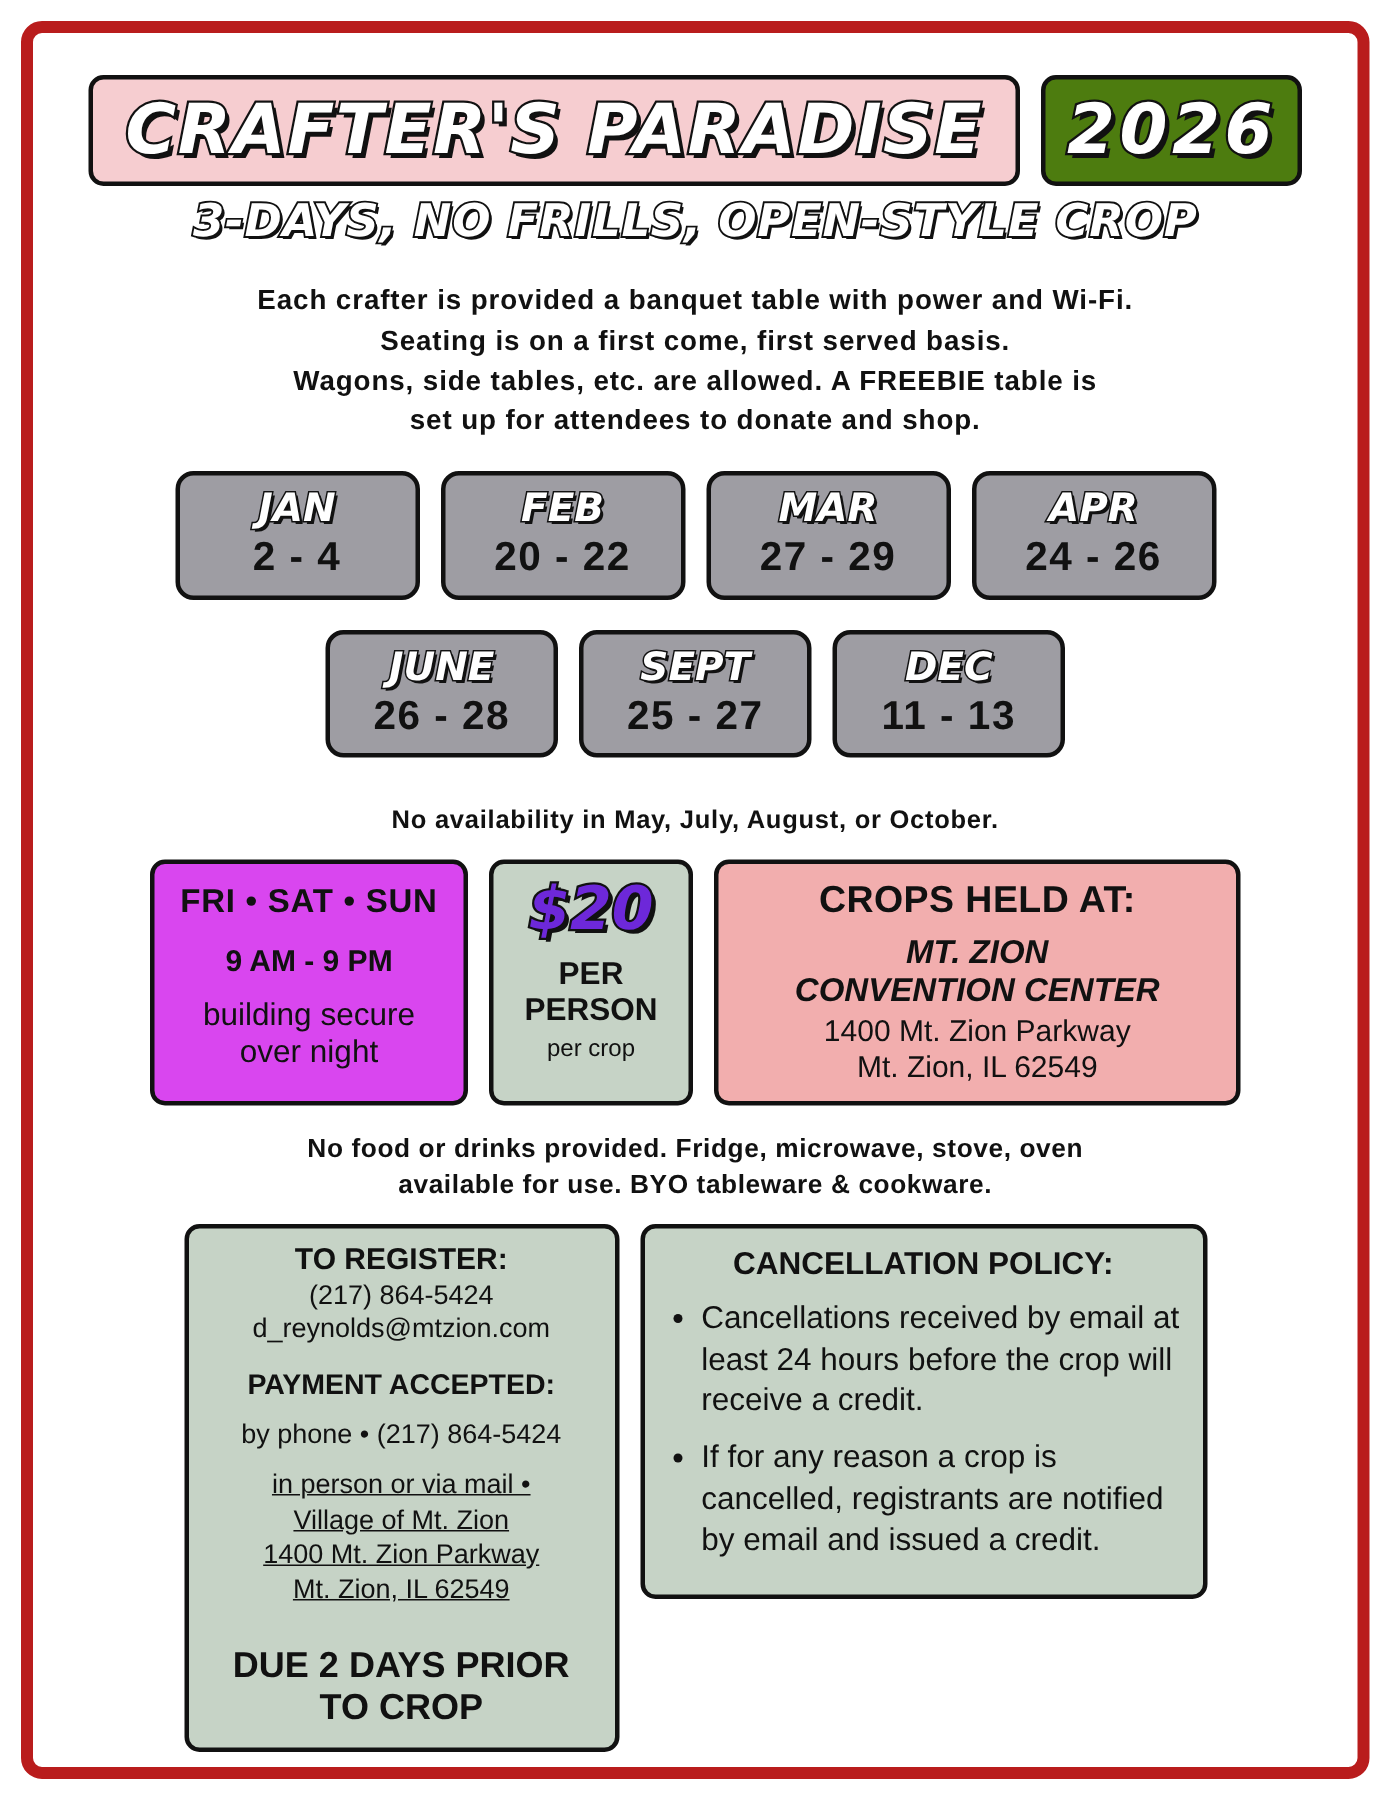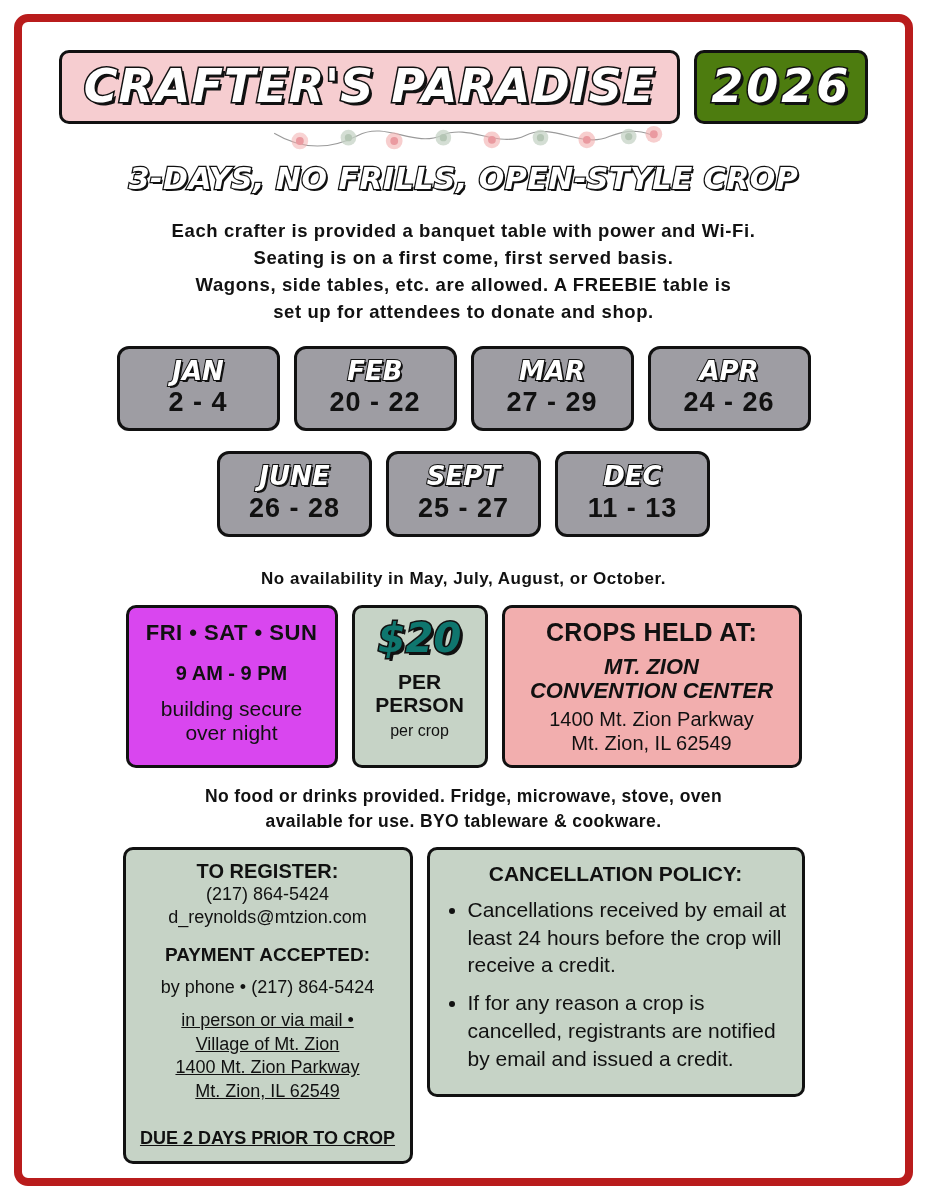--- a/index.html
+++ b/index.html
@@ -196,41 +196,41 @@
     text-align: center;
     display: flex;
     flex-direction: column;
     align-items: center;
   }
   .price-amount {
     font-family: "DejaVu Sans", sans-serif;
     font-weight: bold;
     font-style: italic;
     font-size: 40px;
-    color: #0f766e;
+    color: #6d28d9;
     -webkit-text-stroke: 3px #111111;
     paint-order: stroke fill;
     text-shadow: 3px 3px 0 #111111;
     line-height: 1;
   }
   .price-per {
     margin-top: 12px;
     font-weight: bold;
     font-size: 21px;
     line-height: 1.1;
   }
   .price-sub {
     margin-top: 6px;
     font-size: 16px;
   }
   .box-venue {
     background: #f2aeae;
     border: 3px solid #111111;
     border-radius: 10px;
-    width: 300px;
+    width: 351px;
     padding: 10px 8px;
     text-align: center;
   }
   .venue-head {
     font-weight: bold;
     font-size: 25px;
     letter-spacing: 0.3px;
   }
   .venue-name {
     font-weight: bold;
@@ -290,23 +290,22 @@
     line-height: 1.3;
   }
   .reg-mail {
     font-size: 18px;
     margin-top: 10px;
     line-height: 1.3;
     text-decoration: underline;
   }
   .reg-due {
     font-weight: bold;
-    font-size: 18px;
+    font-size: 24px;
     margin-top: 25px;
-    text-decoration: underline;
   }
   .box-cancel {
     background: #c6d3c6;
     border: 3px solid #111111;
     border-radius: 10px;
     width: 378px;
     padding: 12px 14px;
   }
   .cancel-head {
     font-weight: bold;

